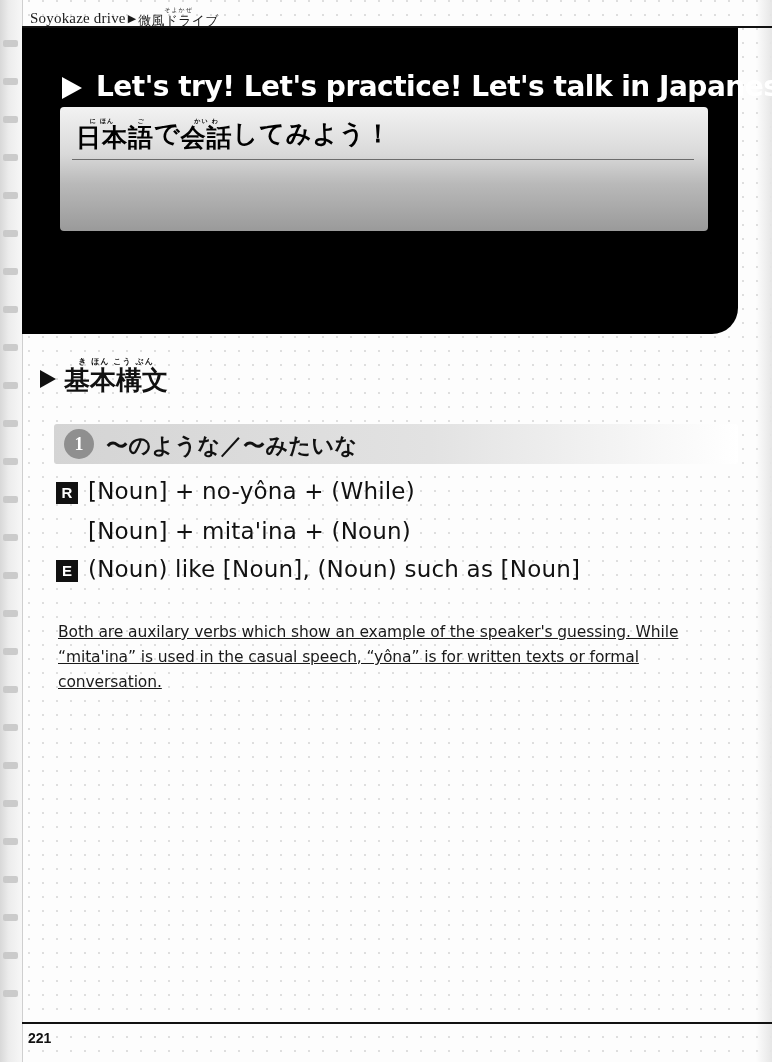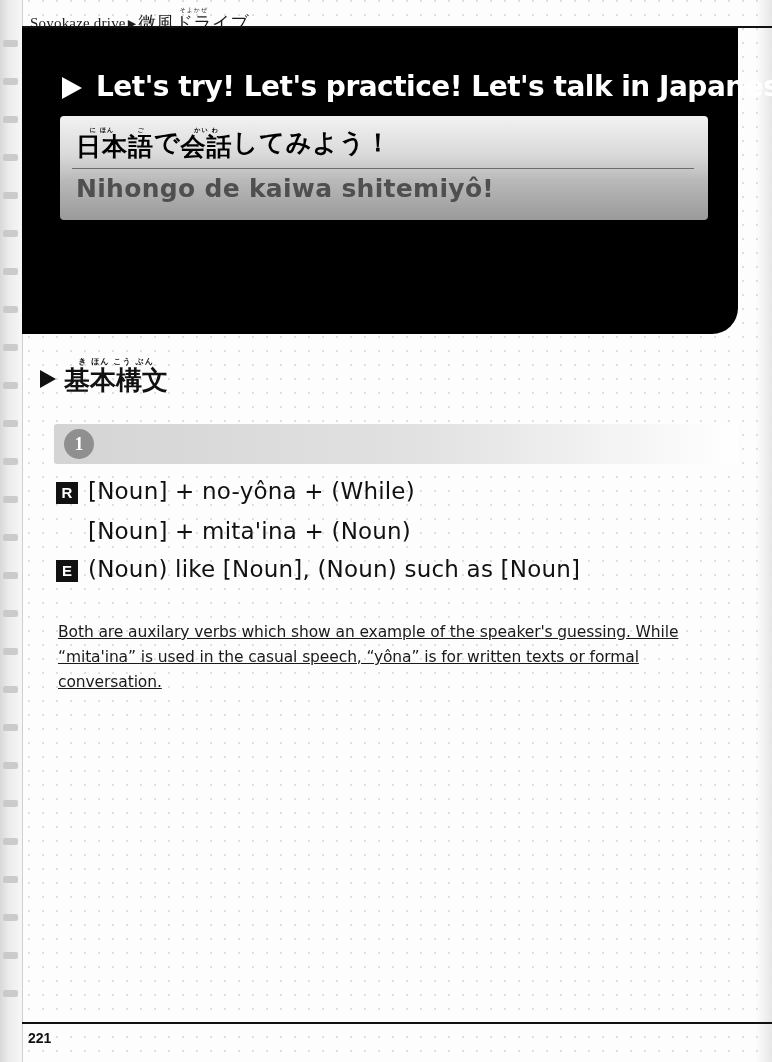--- a/index.html
+++ b/index.html
@@ -59,21 +59,21 @@
     left: 30px;
     top: 7px;
     font-size: 14px;
     letter-spacing: .2px;
     color: #1a1a1a;
     font-family: "DejaVu Sans", sans-serif;
     white-space: nowrap;
   }
   .running-head .rh-en { font-family: "Liberation Serif", serif; font-size: 15px; }
   .running-head .rh-tri { font-size: 11px; margin: 0 2px; position: relative; top: -1px; }
-  .running-head .rh-jp { font-size: 18px; }
+  .running-head .rh-jp { font-size: 13px; }
   .ruby-wrap {
     display: inline-flex;
     flex-direction: column;
     align-items: center;
     line-height: 1;
     vertical-align: bottom;
   }
   .ruby-wrap .rt { font-size: 6px; letter-spacing: 1px; margin-bottom: 1px; }
 
   .head-rule {
@@ -121,23 +121,23 @@
     width: 0; height: 0;
     border-left: 20px solid #fff;
     border-top: 11px solid transparent;
     border-bottom: 11px solid transparent;
   }
 
   
   .grey-panel {
     position: absolute;
     left: 38px;
-    top: 88px;
+    top: 79px;
     width: 648px;
-    height: 104px;
+    height: 124px;
     background: linear-gradient(to bottom, #f2f2f2 0%, #d9d9d9 38%, #b9b9b9 62%, #9a9a9a 100%);
     border-radius: 4px;
     color: #000;
   }
   .gp-jp {
     position: absolute;
     left: 16px;
     top: 10px;
     font-size: 25px;
     font-weight: bold;
@@ -346,34 +346,34 @@
           <span>日本</span>
         </span><span class="ruby-wrap">
           <span class="rt">ご</span>
           <span>語</span>
         </span><span>で</span><span class="ruby-wrap">
           <span class="rt">かい わ</span>
           <span>会話</span>
         </span><span>してみよう！</span>
     </div>
     <div class="gp-rule"></div>
-    <div class="gp-romaji">Nihongo de kaiwa shitemiyô!</div>
   </div>
 
 </div>
 
 <div class="sec-head">
   <span class="tri-black"></span><span class="ruby-wrap">
       <span class="rt">き ほん こう ぶん</span>
       <span>基本構文</span>
     </span>
 </div>
 
 <div class="item-bar">
   <div class="item-num">1</div>
+  <div class="item-text">〜のような／〜みたいな</div>
 </div>
 
 <div class="pat pat1">
   <span class="tag">R</span><span>[Noun] + no-yôna + (While)</span>
 </div>
 <div class="pat pat2">
   <span>[Noun] + mita'ina + (Noun)</span>
 </div>
 <div class="pat pat3">
   <span class="tag">E</span><span>(Noun) like [Noun], (Noun) such as [Noun]</span>

